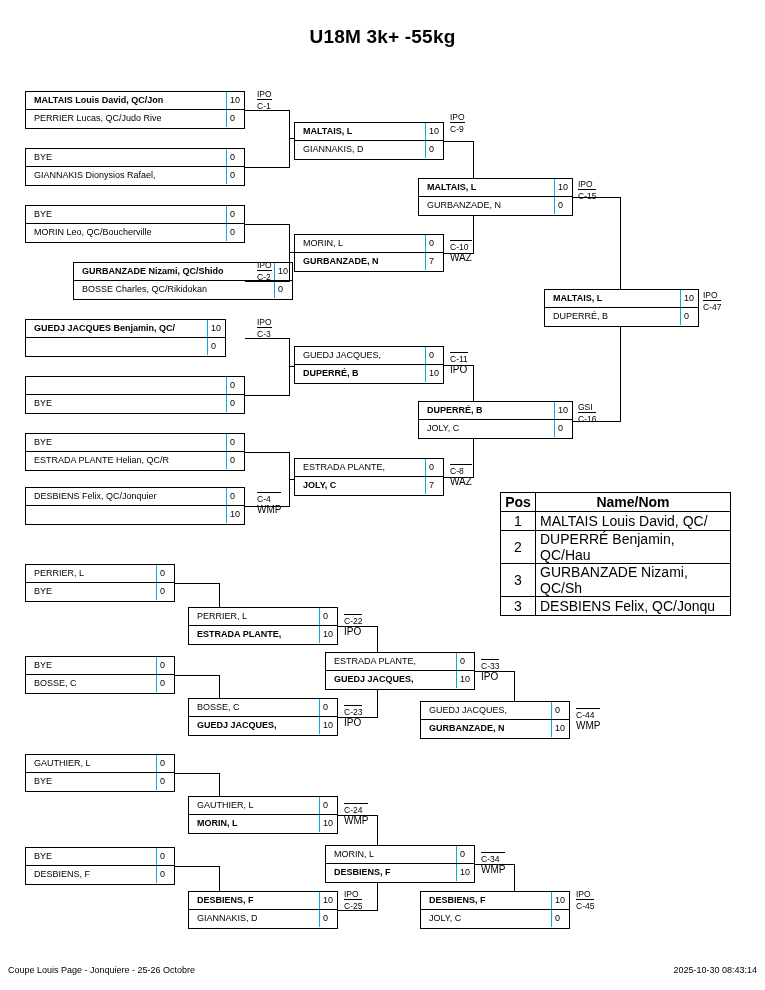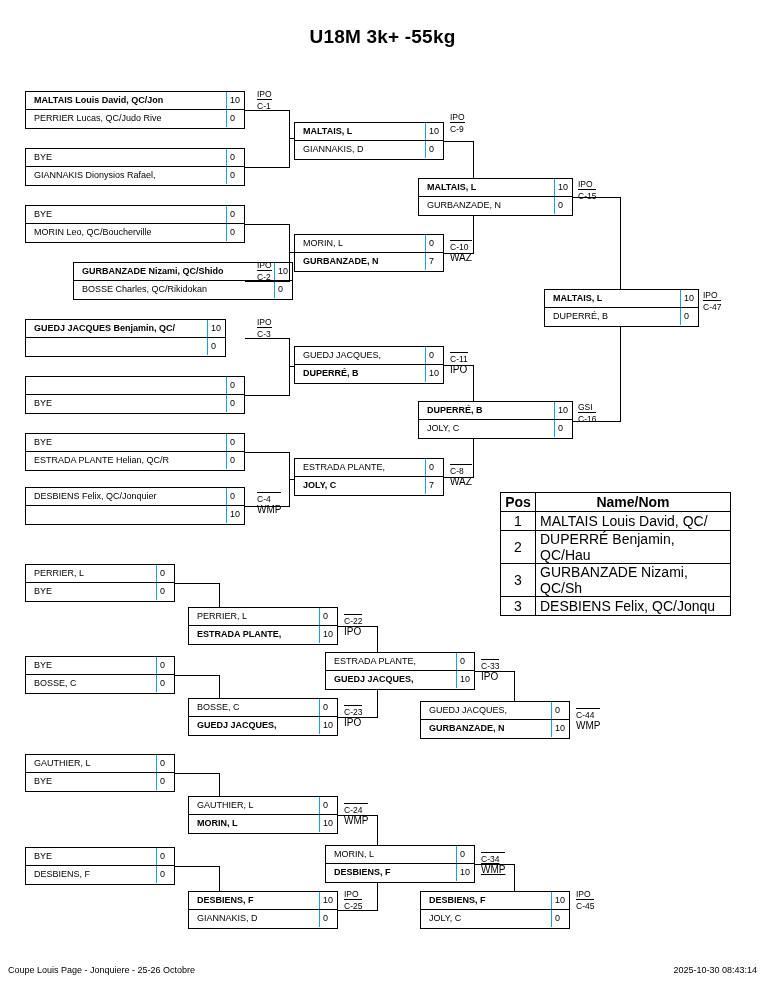--- a/index.html
+++ b/index.html
@@ -485,21 +485,21 @@
 <div class="mbox" style="left:325px;top:845px;width:150px;">
   <div class="row">
     <span class="nm">MORIN, L</span>
     <span class="sc">0</span>
   </div>
   <div class="row second">
     <span class="nm bold">DESBIENS, F</span>
     <span class="sc">10</span>
   </div>
 </div>
-<div class="code" style="left:481px;top:852px;text-decoration:underline;">
+<div class="code" style="left:481px;top:852px;">
   <span class="mid">C-34</span>
   <span class="bot">WMP</span>
 </div>
 
 <div class="ln lnh" style="left:475px;top:671px;width:40px;"></div>
 <div class="ln lnv" style="left:514px;top:671px;height:50px;"></div>
 <div class="ln lnh" style="left:508px;top:720px;width:7px;"></div>
 
 <div class="ln lnh" style="left:475px;top:864px;width:40px;"></div>
 <div class="ln lnv" style="left:514px;top:864px;height:46px;"></div>

